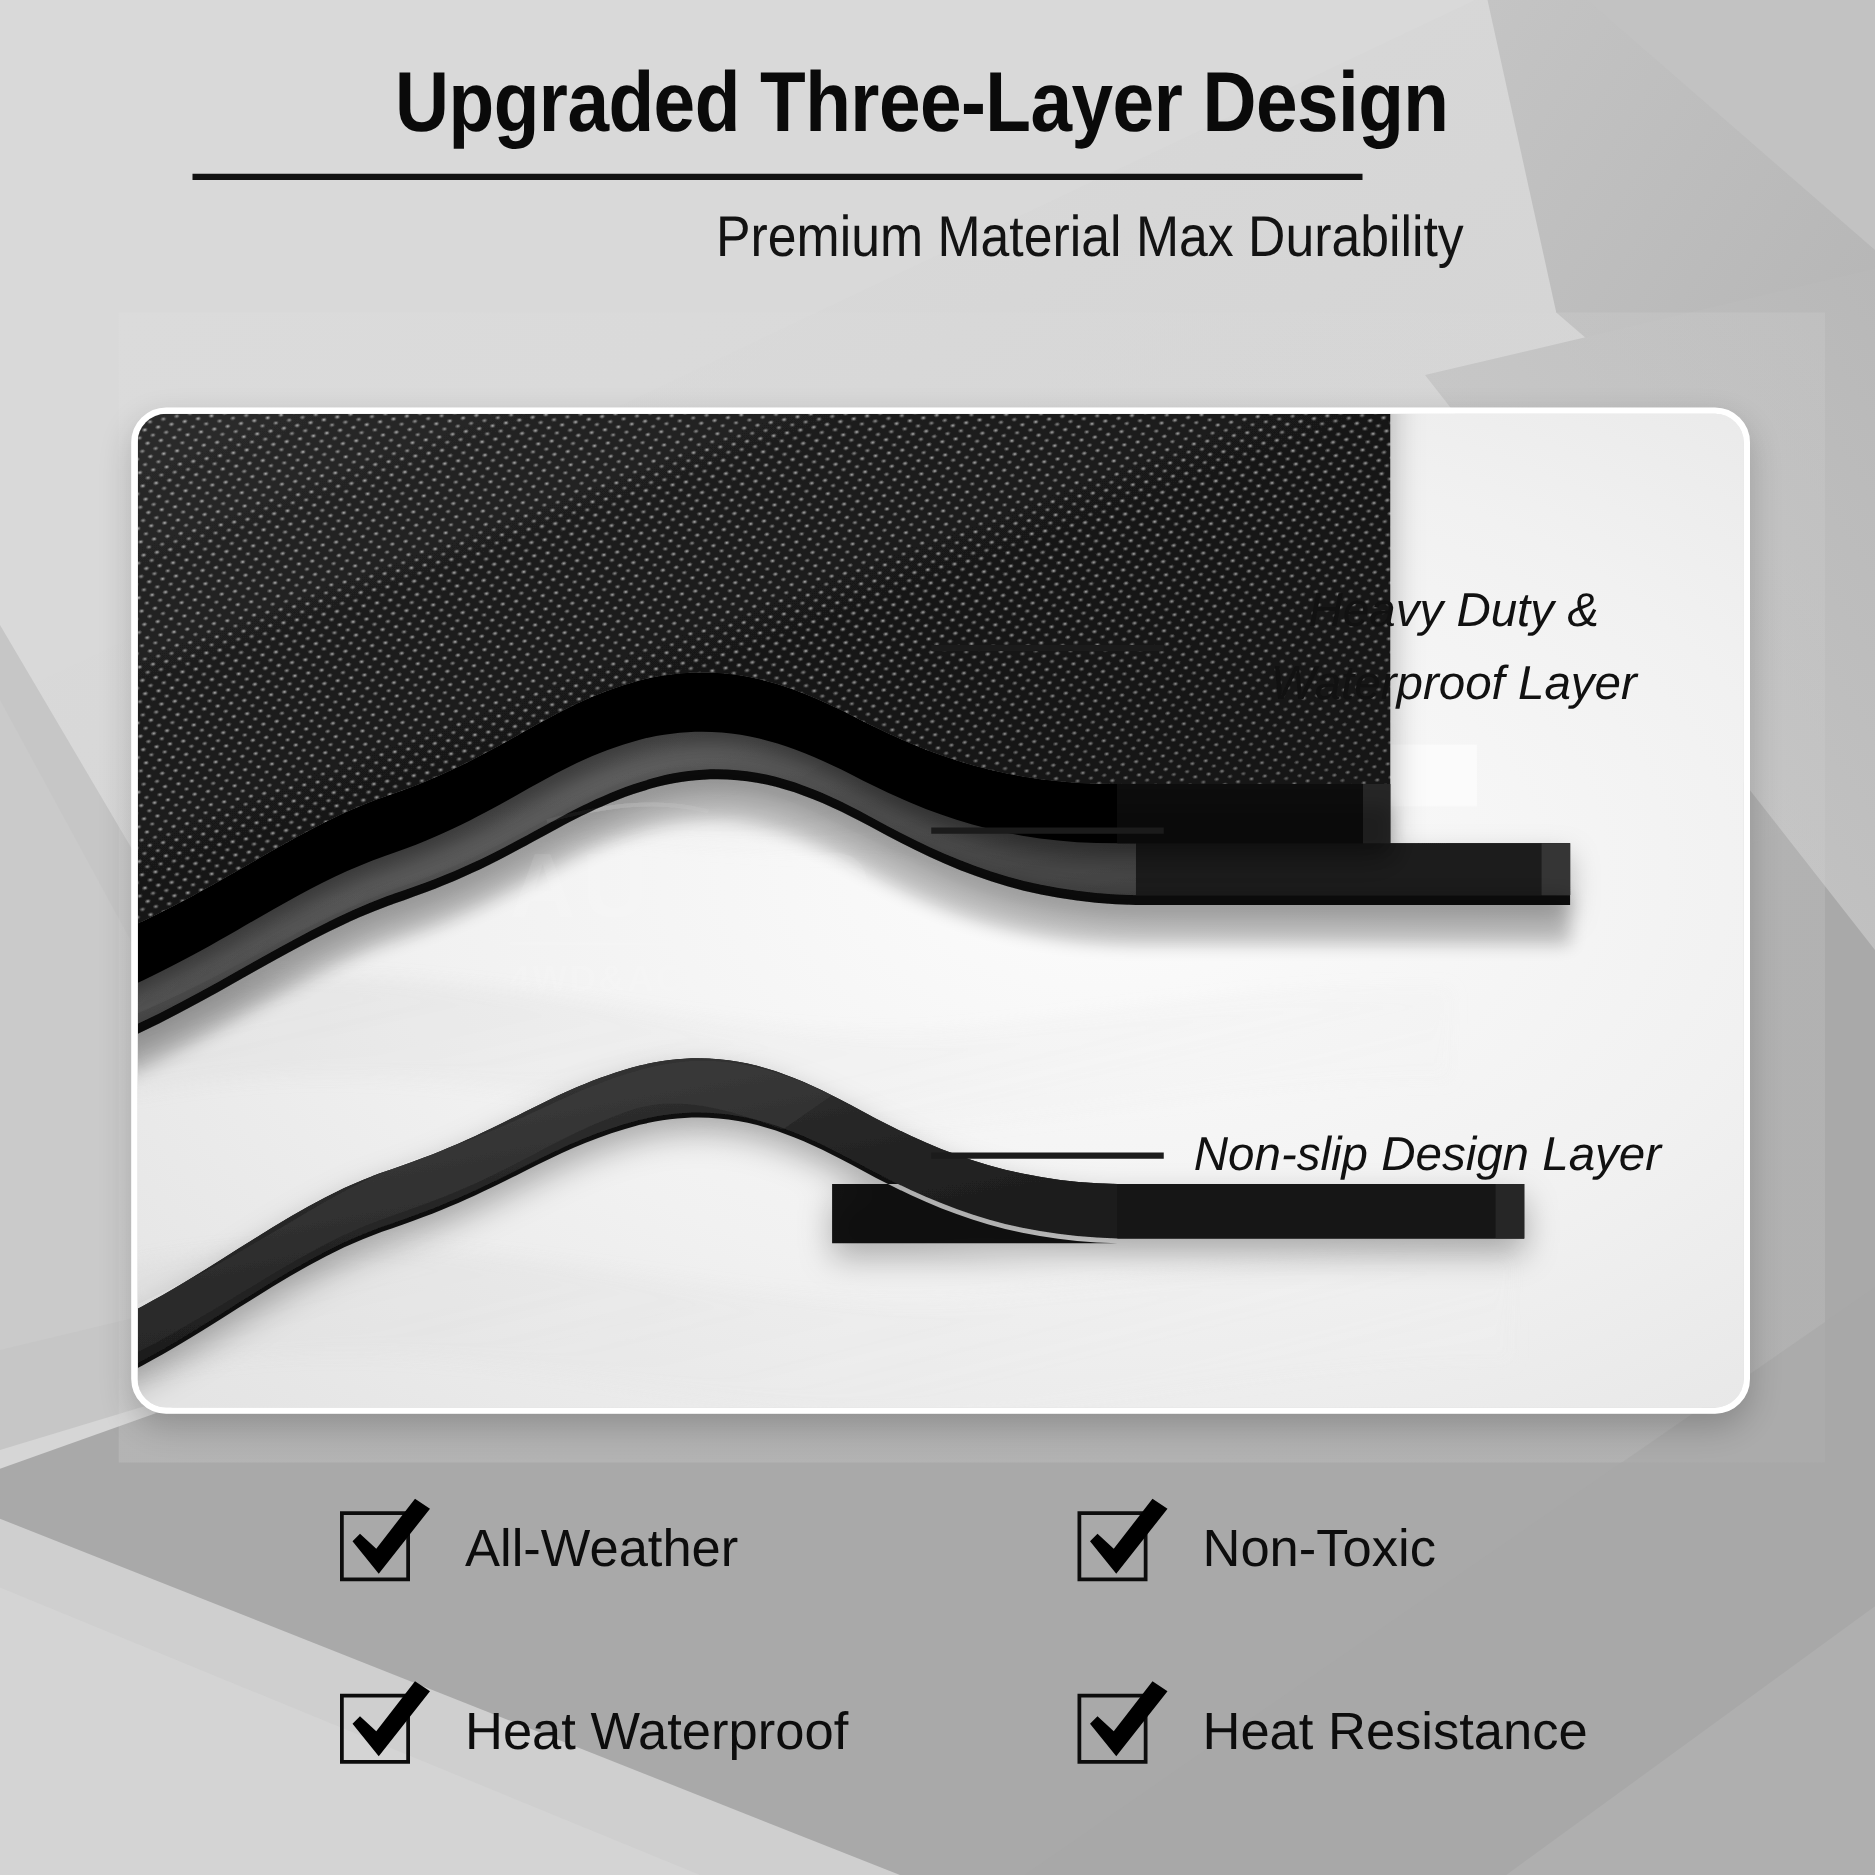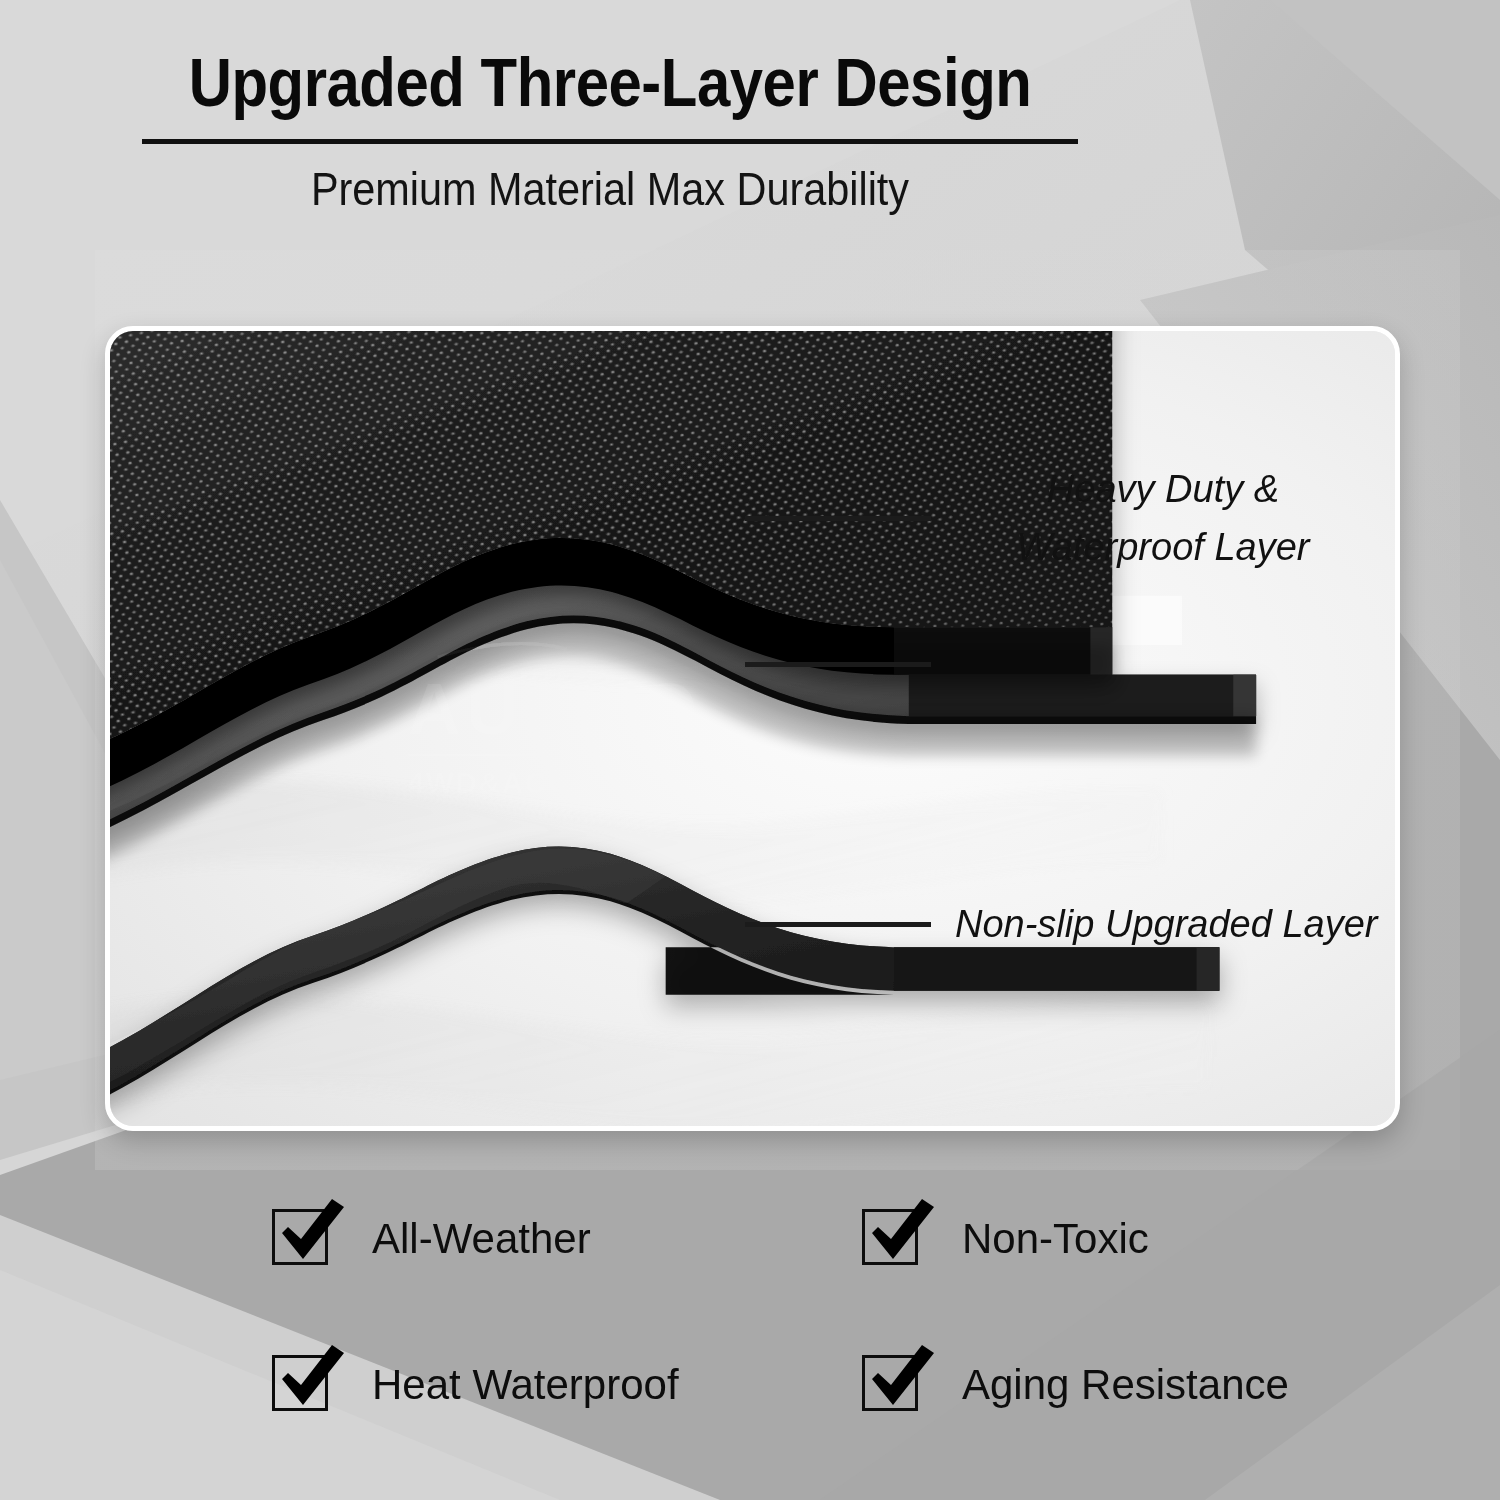--- a/index.html
+++ b/index.html
@@ -28,21 +28,22 @@
     pointer-events: none;
   }
   .bg-svg { display: block; width: 1500px; height: 1500px; }
 
   
   #header {
     position: absolute;
     left: 0;
     top: 46px;
     width: 1220px;
-    text-align: center;
+    text-align: right;
+    padding-left: 12px;
   }
   #title {
     font-family: "Liberation Sans Narrow", "Liberation Sans", sans-serif;
     font-size: 68px;
     font-weight: bold;
     letter-spacing: -0.5px;
     color: #0a0a0a;
     line-height: 1.08;
     transform: scaleX(0.88);
     transform-origin: center center;
@@ -469,21 +470,21 @@
     <div class="callout-text">Heavy Duty &amp;
 Waterproof Layer</div>
   </div>
 
   <div class="callout" id="callout-2">
     <div class="leader"></div>
   </div>
 
   <div class="callout" id="callout-3">
     <div class="leader"></div>
-    <div class="callout-text">Non-slip Upgraded Layer</div>
+    <div class="callout-text">Non-slip Design Layer</div>
   </div>
 
   <div id="features">
 
     <div class="feature">
       <div class="checkbox">
         <div class="box"></div>
         <svg class="tick" viewBox="0 0 74 74">
           <path d="M 8 36 L 14 30 L 27 42 L 58 2 L 70 10 L 29 62 Z" fill="#000000"></path>
         </svg>
@@ -511,18 +512,18 @@
       <div class="feature-label">Heat Waterproof</div>
     </div>
 
     <div class="feature">
       <div class="checkbox">
         <div class="box"></div>
         <svg class="tick" viewBox="0 0 74 74">
           <path d="M 8 36 L 14 30 L 27 42 L 58 2 L 70 10 L 29 62 Z" fill="#000000"></path>
         </svg>
       </div>
-      <div class="feature-label">Aging Resistance</div>
+      <div class="feature-label">Heat Resistance</div>
     </div>
 
   </div>
 
 </div>
 
 </body></html>

